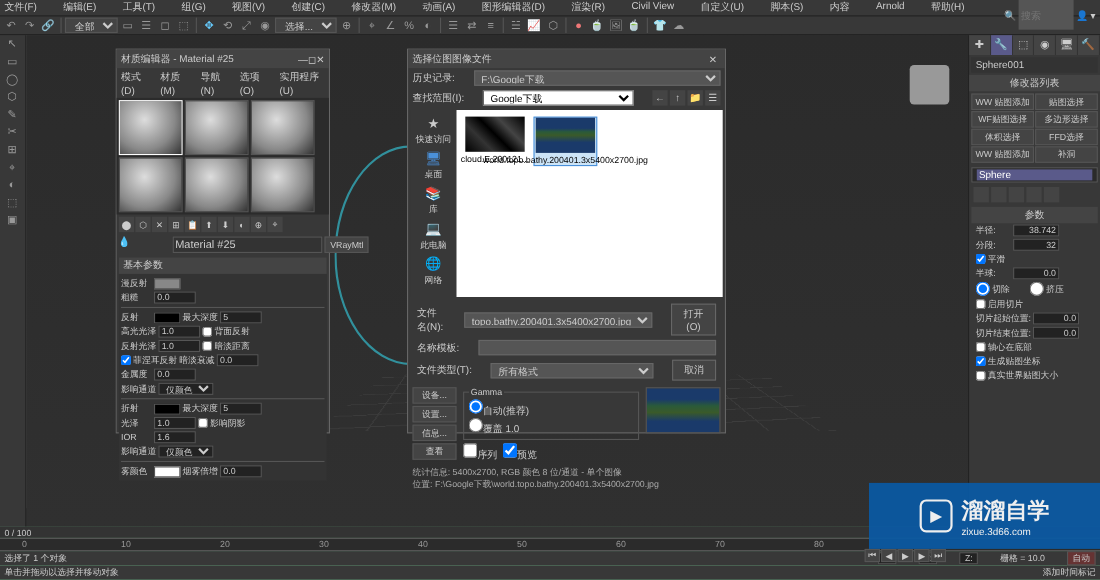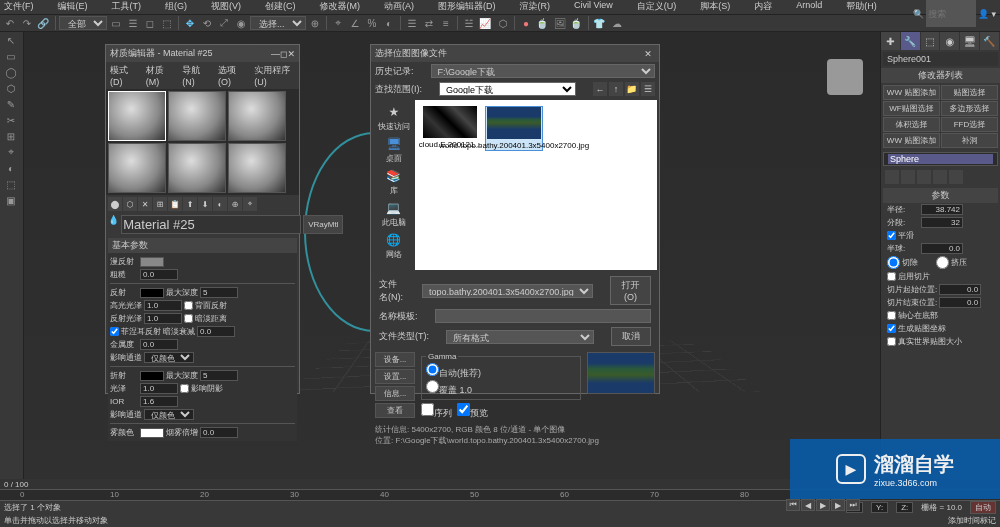--- a/index.html
+++ b/index.html
@@ -41,21 +41,21 @@
 .matedit { position: absolute; left: 105px; top: 44px; width: 195px; height: 350px; background: #383838; border: 1px solid #666; font-size: 9px; }
 .matedit .title { background: #444; padding: 2px 4px; display: flex; align-items: center; }
 .matedit .title .close { margin-left: auto; }
 .matedit .menu { display: flex; gap: 10px; padding: 2px 4px; font-size: 9px; }
 .matedit .slots { display: flex; flex-wrap: wrap; background: #2b2b2b; padding: 2px; gap: 2px; }
 .matedit .slot { width: 58px; height: 50px; background: radial-gradient(circle at 40% 35%, #ddd, #888 60%, #333); border: 1px solid #555; }
 .matedit .slot.active { border: 1px solid #fff; }
 .matedit .toolbar2 { display: flex; gap: 1px; padding: 2px; flex-wrap: wrap; }
 .matedit .toolbar2 .ic { width: 14px; height: 14px; background: #444; font-size: 8px; display: flex; align-items: center; justify-content: center; }
 .matedit .name-row { display: flex; padding: 2px; gap: 2px; }
-.matedit .name-row input { flex: 1; background: #333; border: 1px solid #555; color: #ccc; font-size: 13px; padding: 1px; }
+.matedit .name-row input { flex: 1; background: #333; border: 1px solid #555; color: #ccc; font-size: 10px; padding: 1px; margin-left: 36px; }
 .matedit .name-row button { background: #444; border: 1px solid #555; color: #ccc; font-size: 8px; padding: 1px 4px; }
 .matedit .rollout { background: #333; margin: 2px; }
 .matedit .rollout-hdr { background: #444; padding: 1px 4px; font-size: 9px; }
 .matedit .rollout-body { padding: 2px; font-size: 8px; }
 .matedit .param-row { display: flex; align-items: center; gap: 2px; padding: 1px 0; }
 .matedit .param-row label { min-width: 28px; }
 .matedit .param-row .spinner { width: 38px; height: 11px; background: #222; border: 1px solid #555; font-size: 8px; padding: 0 2px; color: #ccc; }
 .matedit .param-row .swatch { width: 24px; height: 10px; background: #000; border: 1px solid #555; }
 .matedit .param-row input[type="checkbox"] { width: 9px; height: 9px; }
 .matedit .divider { height: 1px; background: #555; margin: 2px 0; }
@@ -107,21 +107,21 @@
 .param-row2 { display: flex; align-items: center; gap: 2px; padding: 1px 4px; font-size: 8px; }
 .param-row2 label { min-width: 32px; }
 .param-row2 .spinner { width: 42px; height: 11px; background: #222; border: 1px solid #555; font-size: 8px; padding: 0 2px; color: #ccc; text-align: right; }
 .param-row2 input[type="checkbox"] { width: 9px; height: 9px; }
 
 
 .bottom-area { position: absolute; bottom: 0; left: 0; right: 0; height: 48px; background: #86efac; }
 .timeline { height: 12px; background: #2b2b2b; border-top: 1px solid #555; border-bottom: 1px solid #555; position: relative; }
 .timeline .tick { position: absolute; top: 0; color: #999; font-size: 8px; }
 .time-slider { height: 10px; background: #333; display: flex; align-items: center; padding: 0 4px; font-size: 8px; }
-.status { display: flex; align-items: center; height: 13px; padding: 0 4px; gap: 8px; font-size: 8px; background: #383838; }
+.status { display: flex; align-items: center; height: 13px; padding: 0 4px; gap: 20px; font-size: 8px; background: #383838; }
 .status .fill { flex: 1; }
 .status .field { background: #222; border: 1px solid #555; padding: 0 4px; }
 
 
 .logo-ov { position: absolute; right: 0; bottom: 28px; width: 210px; height: 60px; background: #0a5aa5; display: flex; align-items: center; justify-content: center; gap: 8px; opacity: 0.92; }
 .logo-ov .play { width: 30px; height: 30px; border: 2px solid #fff; border-radius: 6px; display: flex; align-items: center; justify-content: center; color: #fff; font-size: 14px; }
 .logo-ov .txt { color: #fff; }
 .logo-ov .big { font-size: 20px; font-weight: bold; }
 .logo-ov .sm { font-size: 9px; }
 

